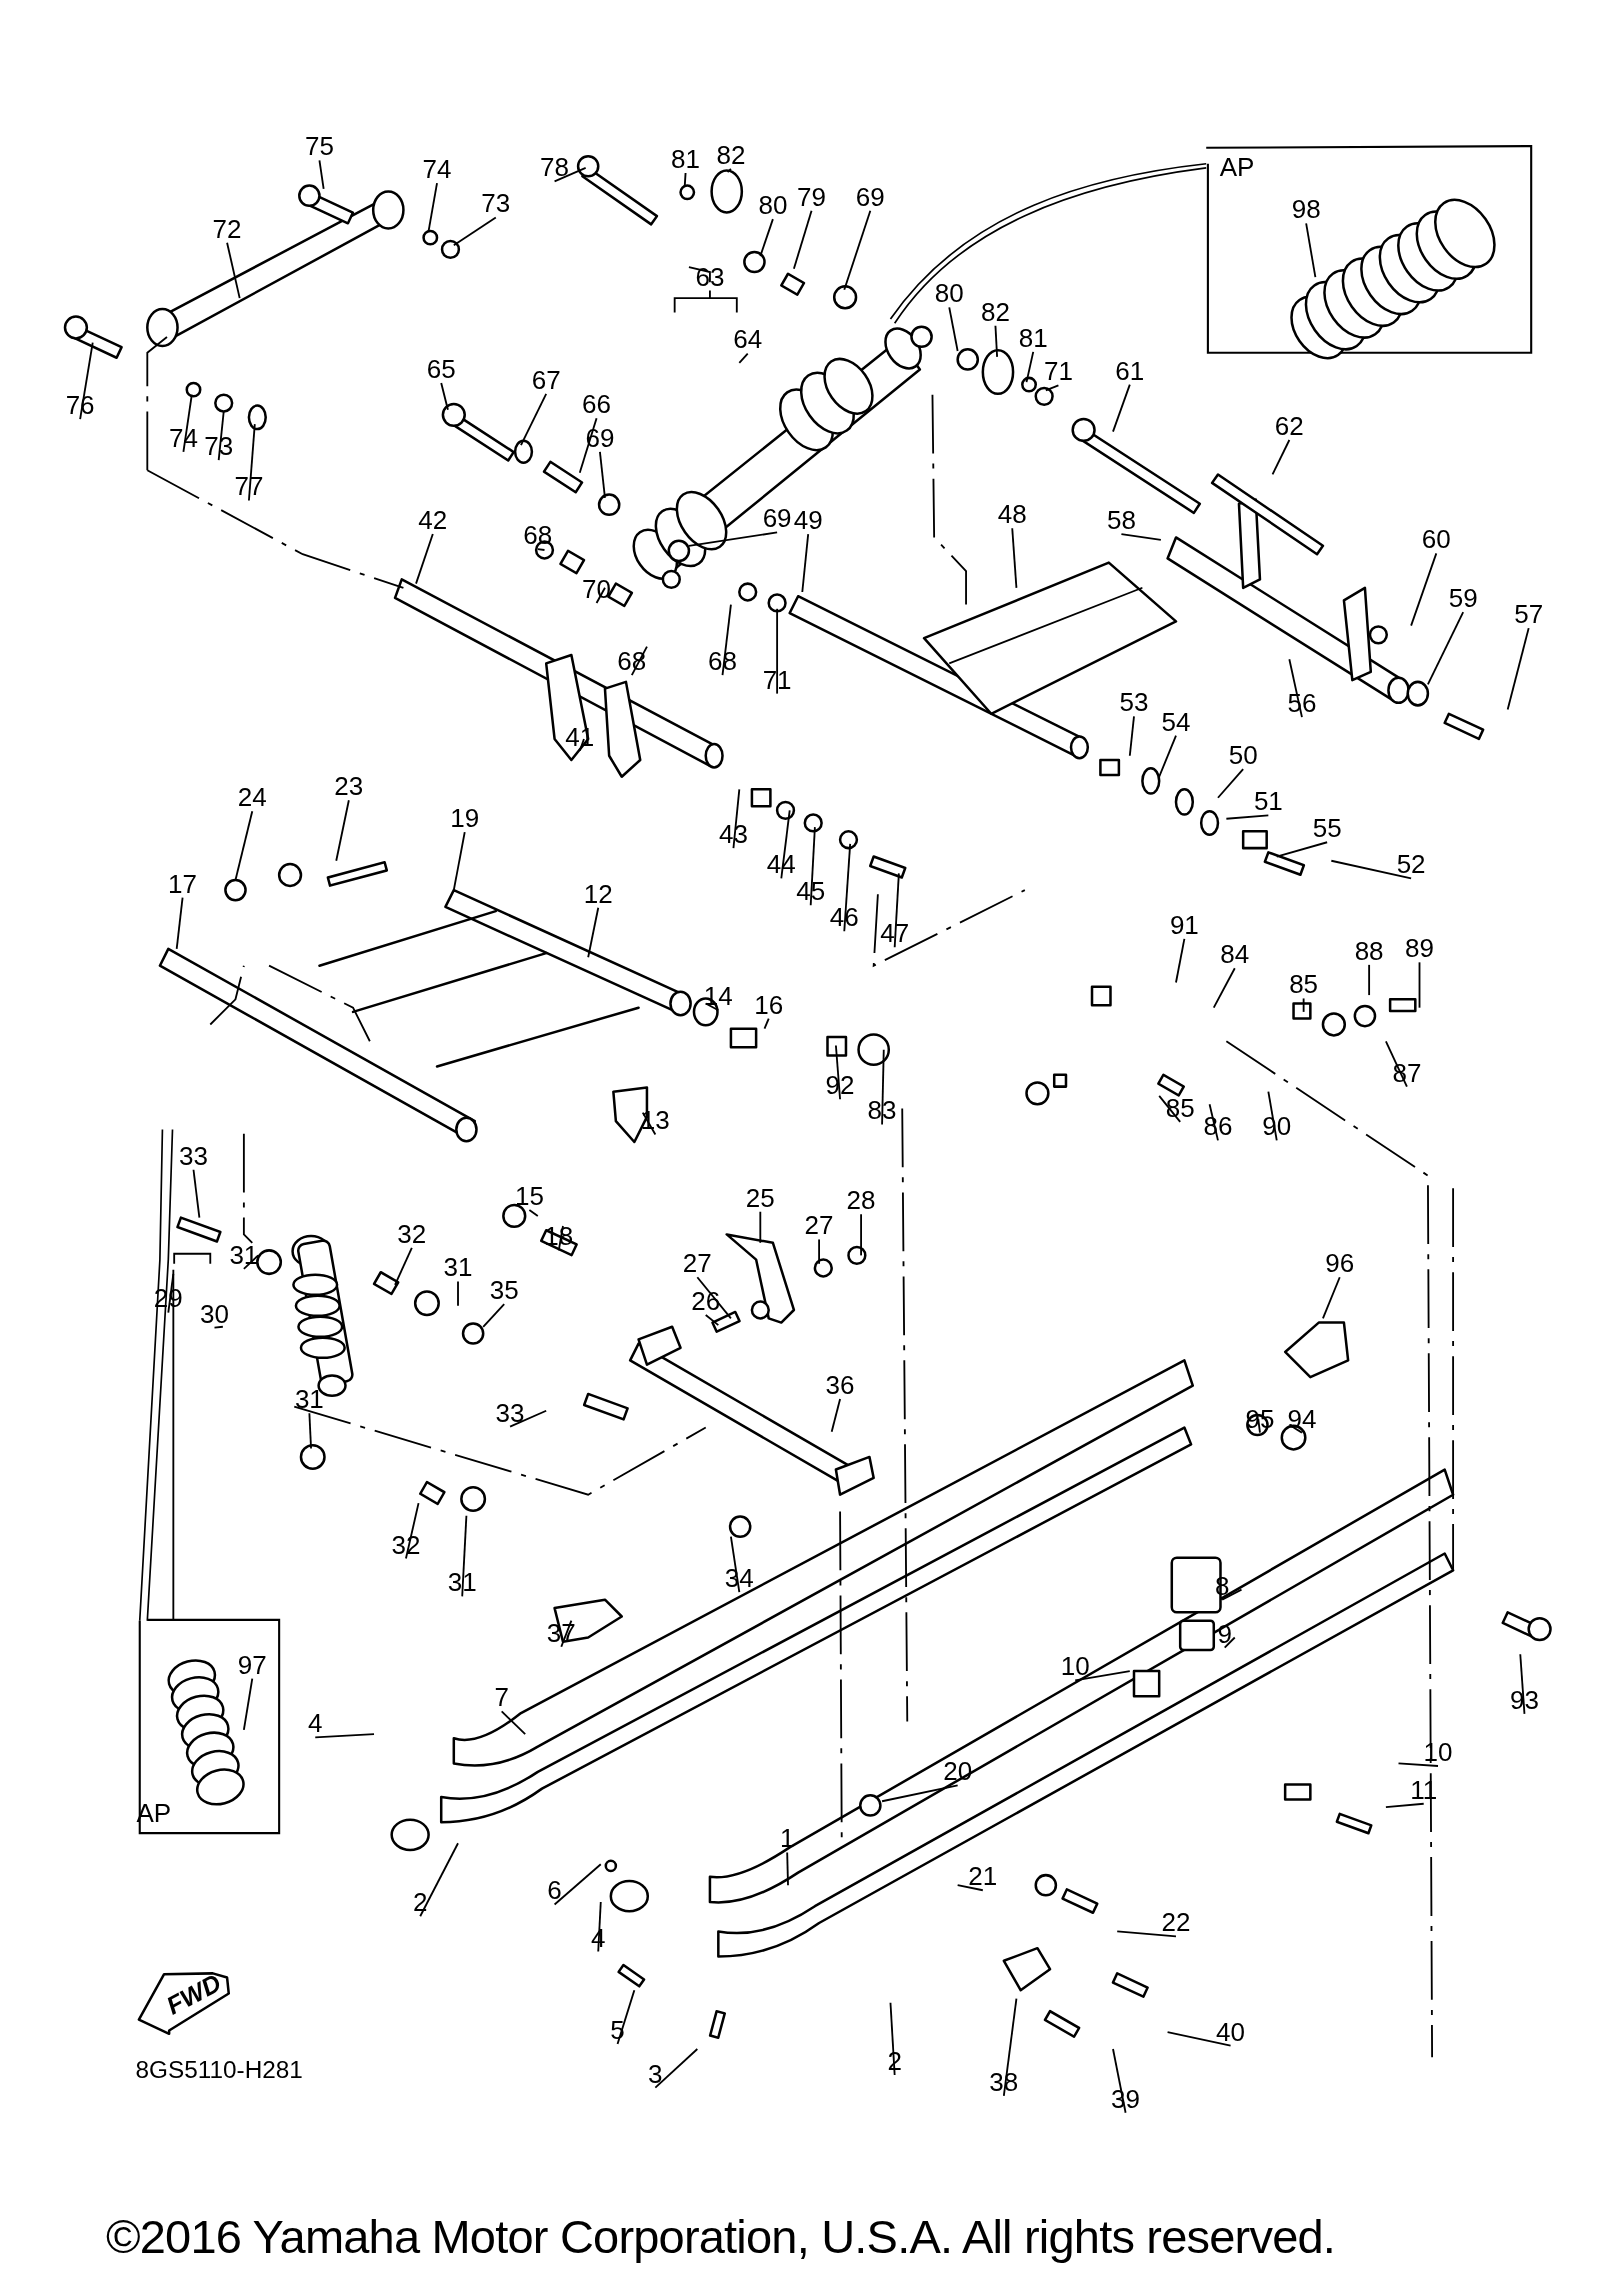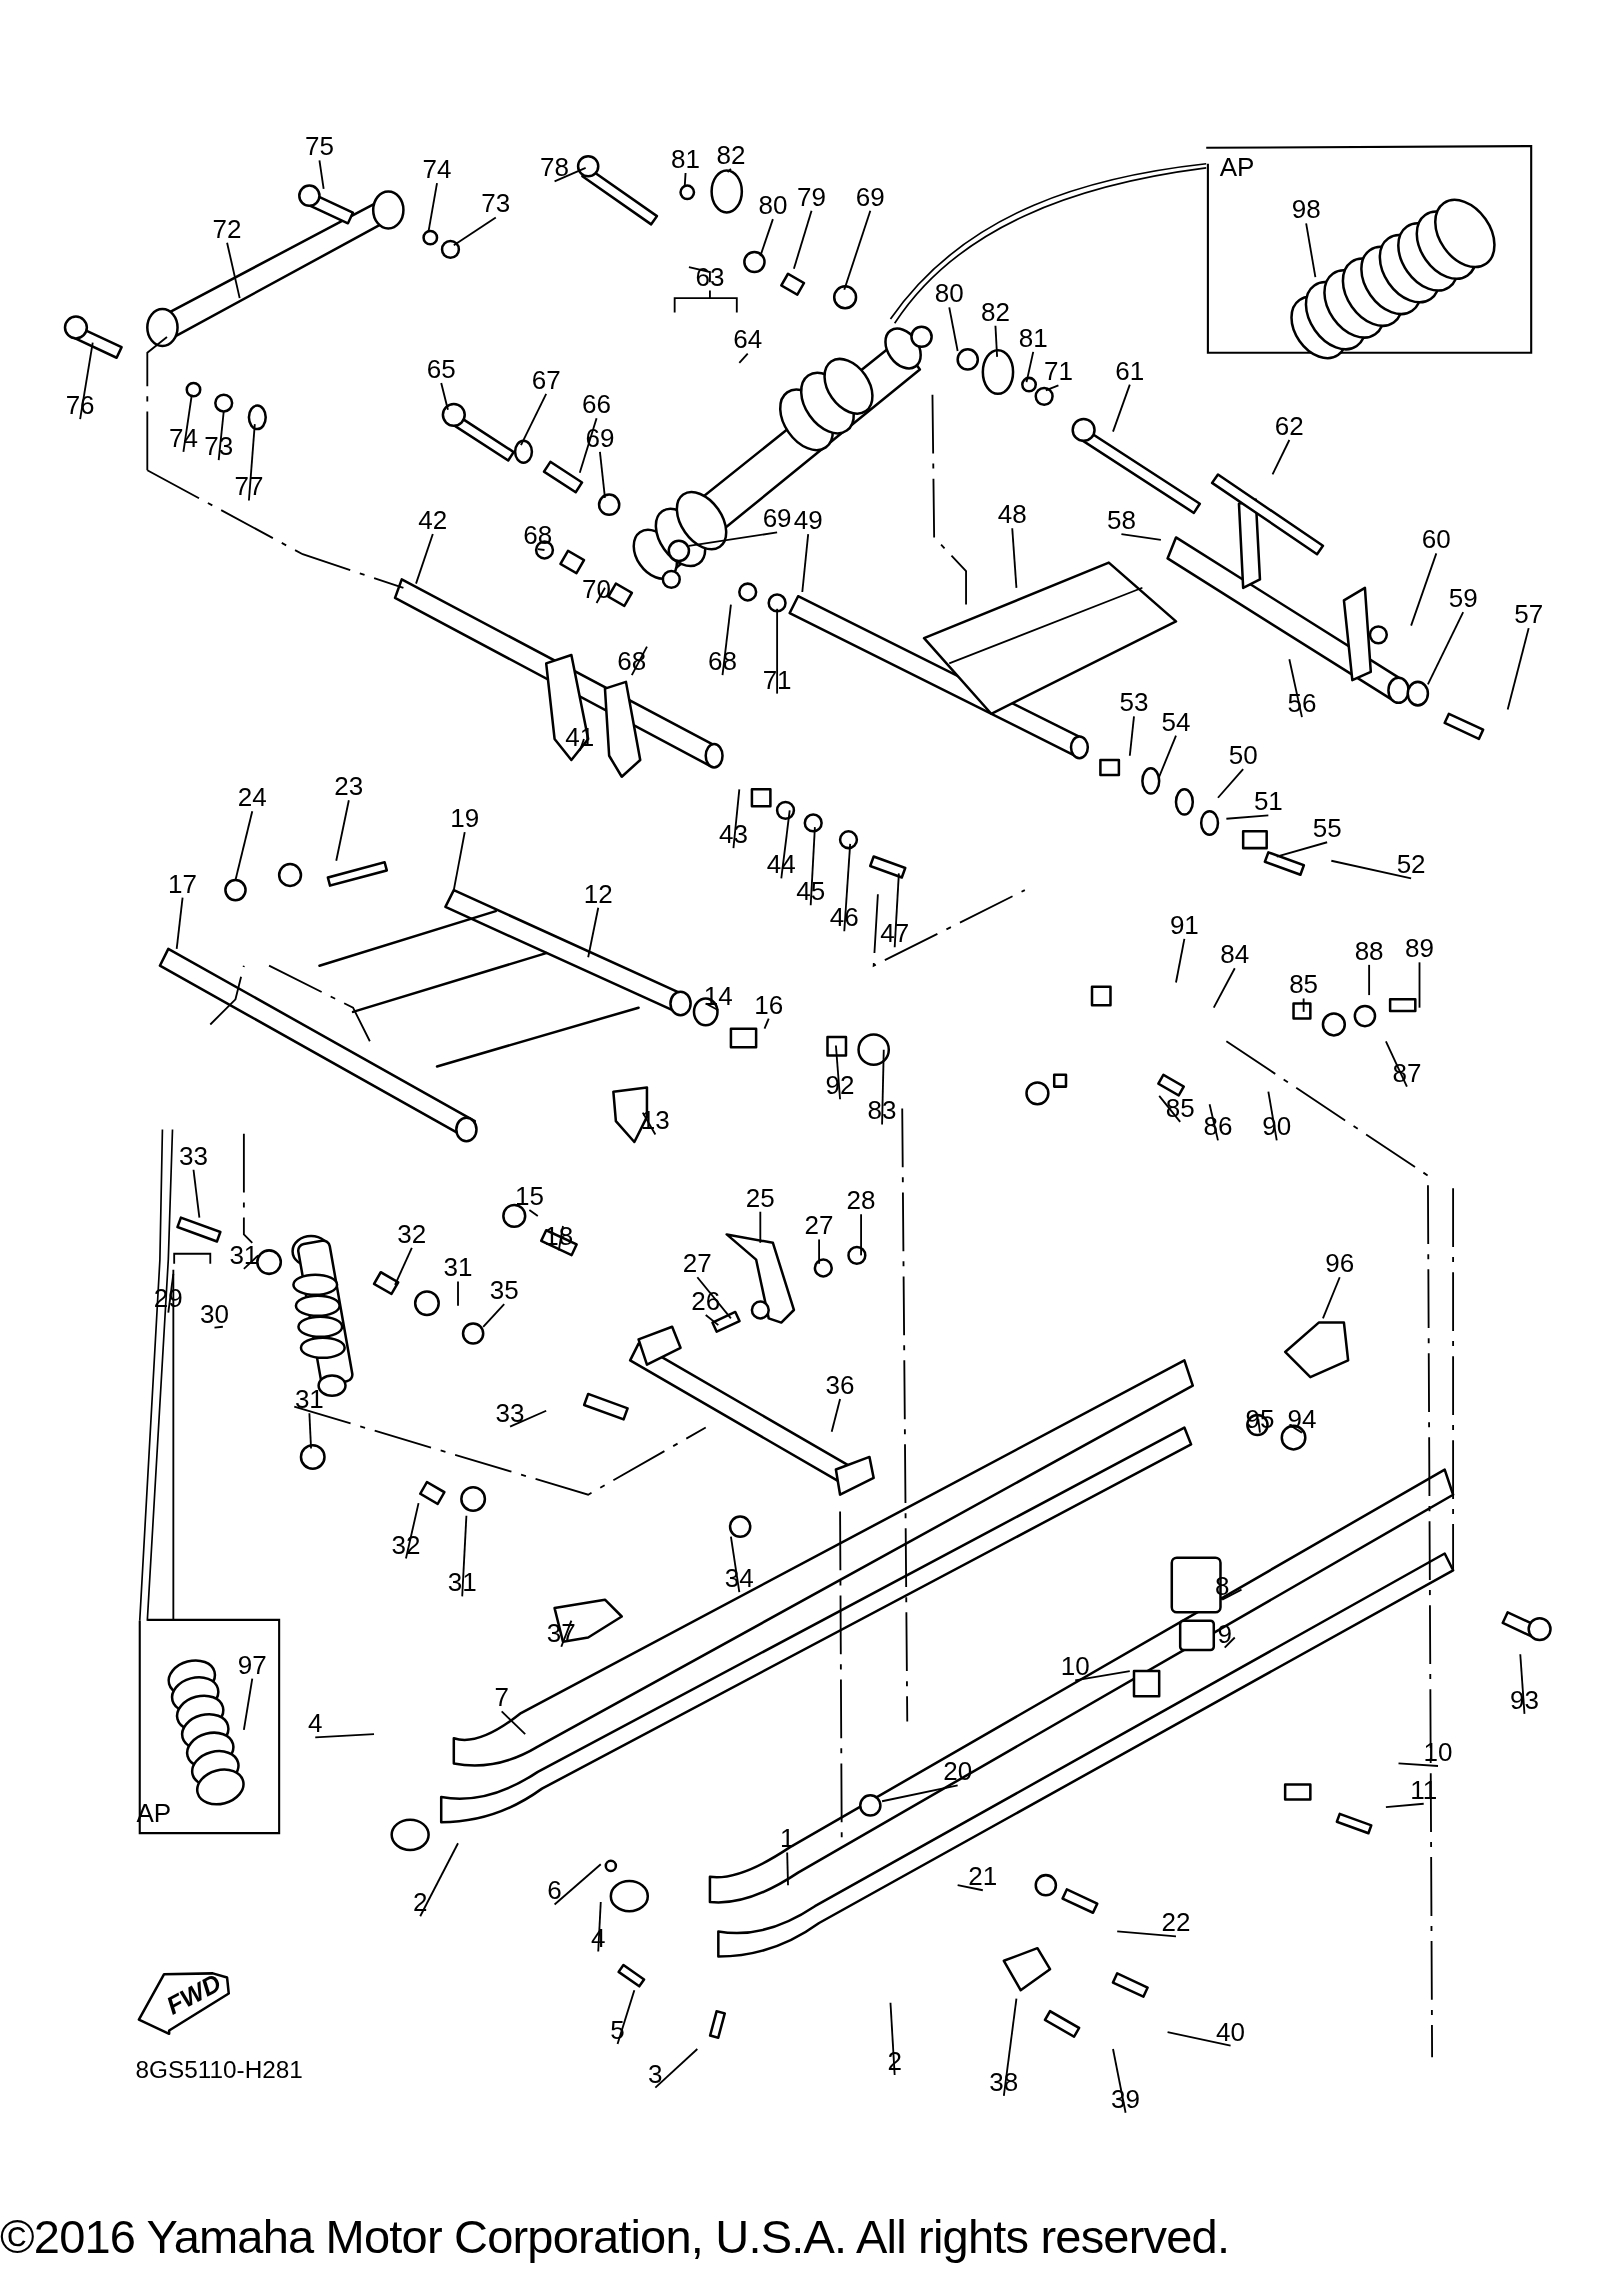--- a/index.html
+++ b/index.html
@@ -8,21 +8,21 @@
   #diagram { position: absolute; left: 0; top: 0; width: 1613px; height: 2295px; }
   .callout text { font-family: "Liberation Sans", sans-serif; font-size: 31px; fill: #000; }
   .leader { stroke: #000; stroke-width: 2.2; fill: none; }
   .part { stroke: #000; stroke-width: 3; fill: #fff; stroke-linejoin: round; stroke-linecap: round; }
   .thin { stroke: #000; stroke-width: 2; fill: none; }
   .dash { stroke: #000; stroke-width: 2.2; fill: none; stroke-dasharray: 70 12 6 12; }
   .inset { stroke: #000; stroke-width: 2.5; fill: none; }
   .inset-label { font-family: "Liberation Sans", sans-serif; font-size: 31px; fill: #000; }
   .code { font-family: "Liberation Sans", sans-serif; font-size: 29px; fill: #000; }
   .fwd { font-family: "Liberation Sans", sans-serif; font-size: 30px; font-weight: bold; font-style: italic; fill: #000; }
-  #copyright { position: absolute; left: 0; width: 1441px; top: 2209px; 
+  #copyright { position: absolute; left: 0; width: 1441px; top: 2209px; text-align: center;
                font-family: "Liberation Sans", sans-serif; font-size: 47px; letter-spacing: -0.8px; color: #000; }
 </style>
 </head>
 <body>
 
 <svg id="diagram" viewBox="0 0 1920 2733" xmlns="http://www.w3.org/2000/svg">
 
   <g>
     <polyline class="inset" points="1436,176 1823,174 1823,420 1438,420 1438,195"></polyline>
     <text class="inset-label" x="1452" y="210">AP</text>

